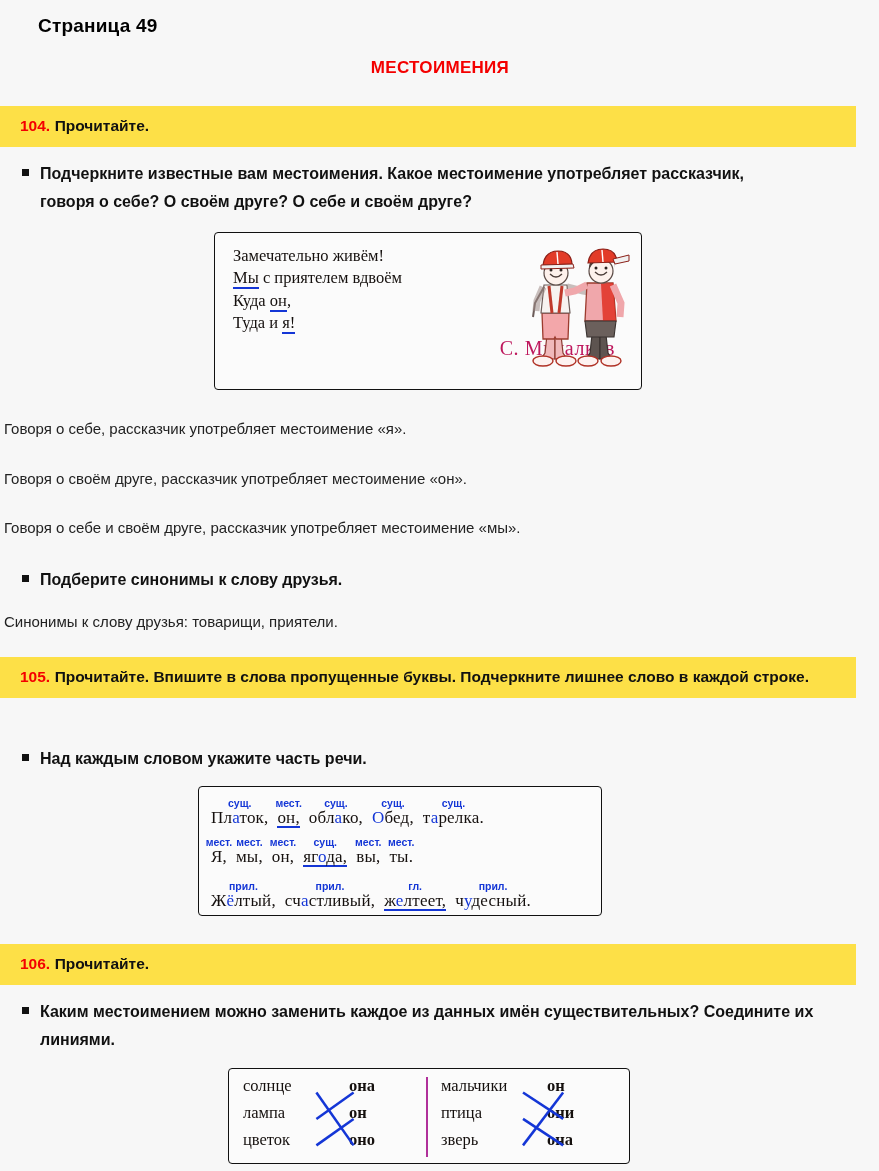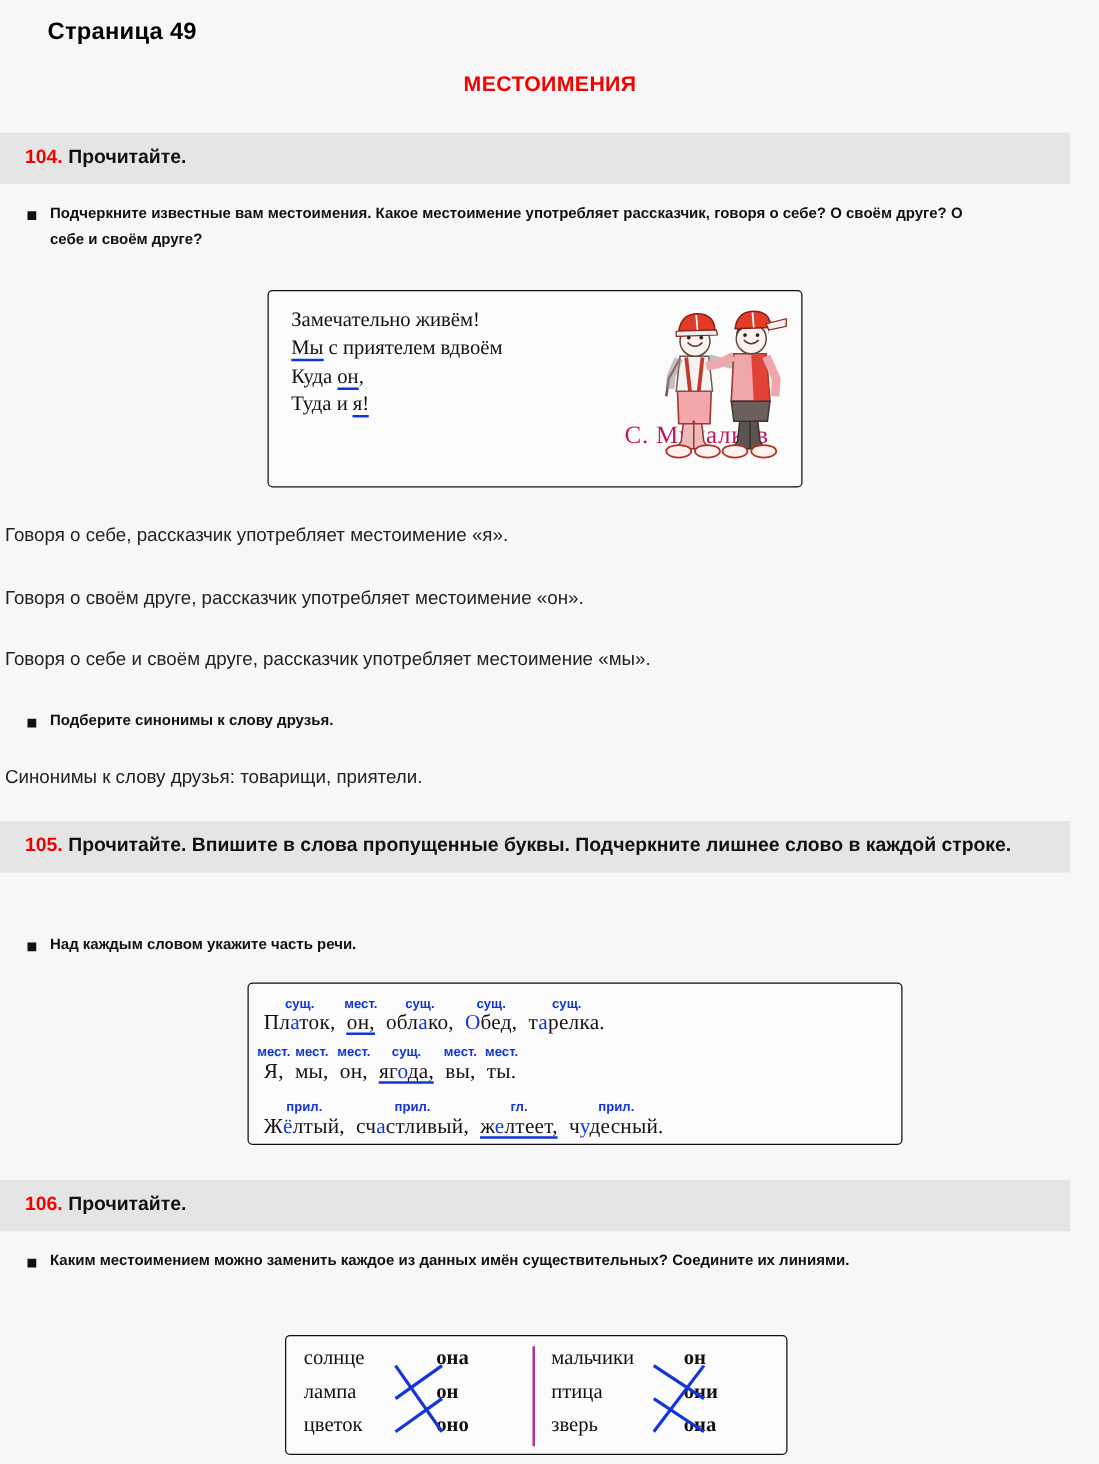--- a/index.html
+++ b/index.html
@@ -38,21 +38,21 @@
     font-weight: bold;
     color: #f40000;
     letter-spacing: .3px;
   }
 
   
   .ex-bar {
     position: absolute;
     left: 0;
     width: 856px;
-    background: #e5e5e5;
+    background: #fde047;
     padding: 7px 0 7px 20px;
   }
   .ex-bar .ex-num {
     color: #f40000;
     font-weight: bold;
     font-size: 15.5px;
   }
   .ex-bar .ex-text {
     color: #111;
     font-weight: bold;
@@ -73,21 +73,21 @@
     max-width: 800px;
   }
   .sq-bullet {
     width: 7px;
     height: 7px;
     background: #111;
     flex: 0 0 auto;
     margin-top: 9px;
   }
   .task-text {
-    font-size: 12px;
+    font-size: 16px;
     font-weight: bold;
     line-height: 1.74;
     color: #111;
   }
 
   
   .answer {
     position: absolute;
     left: 4px;
     font-size: 15px;
@@ -136,21 +136,21 @@
     right: 8px;
     top: 8px;
     width: 120px;
     height: 132px;
   }
 
   
   #words-box {
     left: 198px;
     top: 786px;
-    width: 524px;
+    width: 404px;
     height: 130px;
     padding: 7px 10px 6px 12px;
   }
   .wline {
     font-family: "Liberation Serif", serif;
     font-size: 17px;
     color: #15100e;
     white-space: nowrap;
     line-height: 1;
     letter-spacing: .2px;

